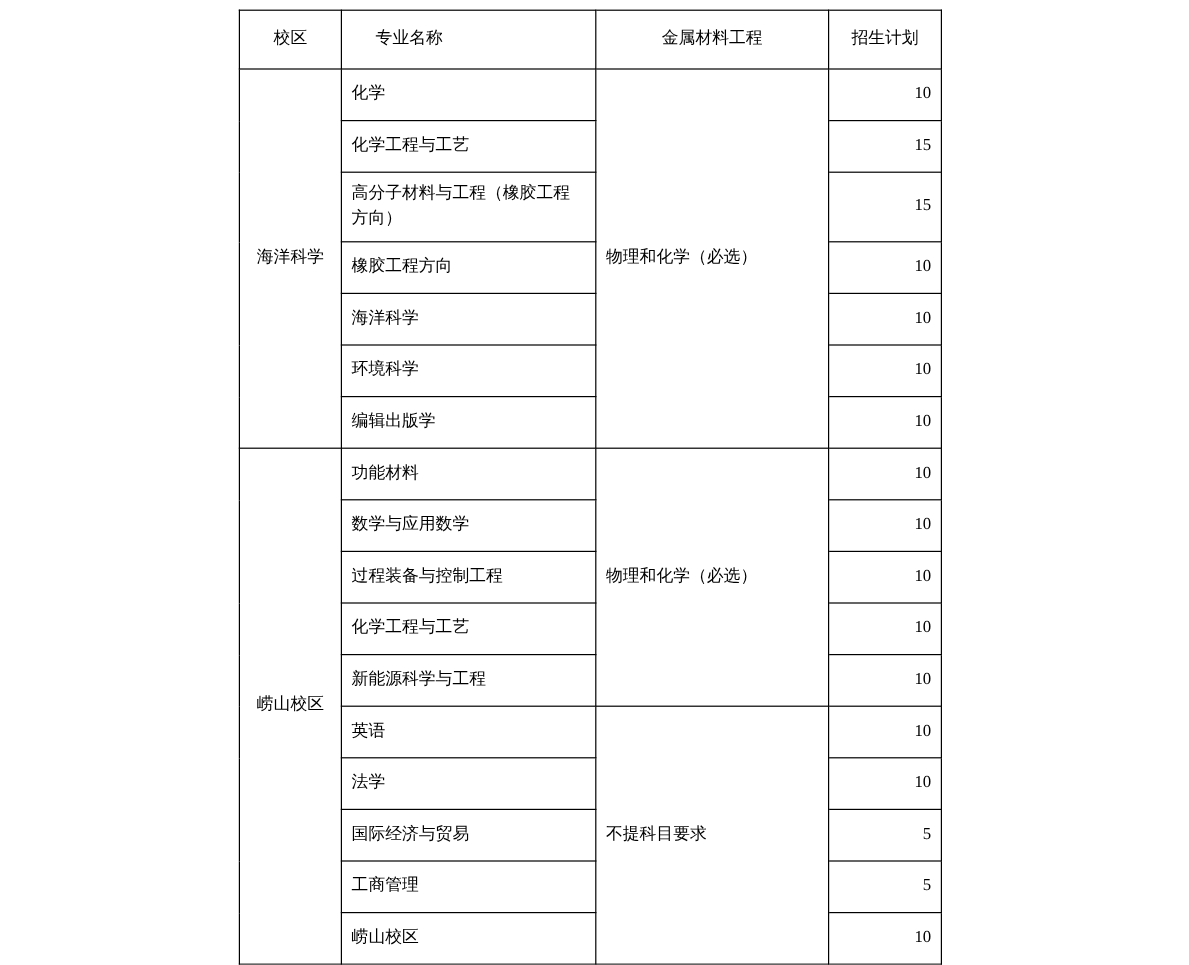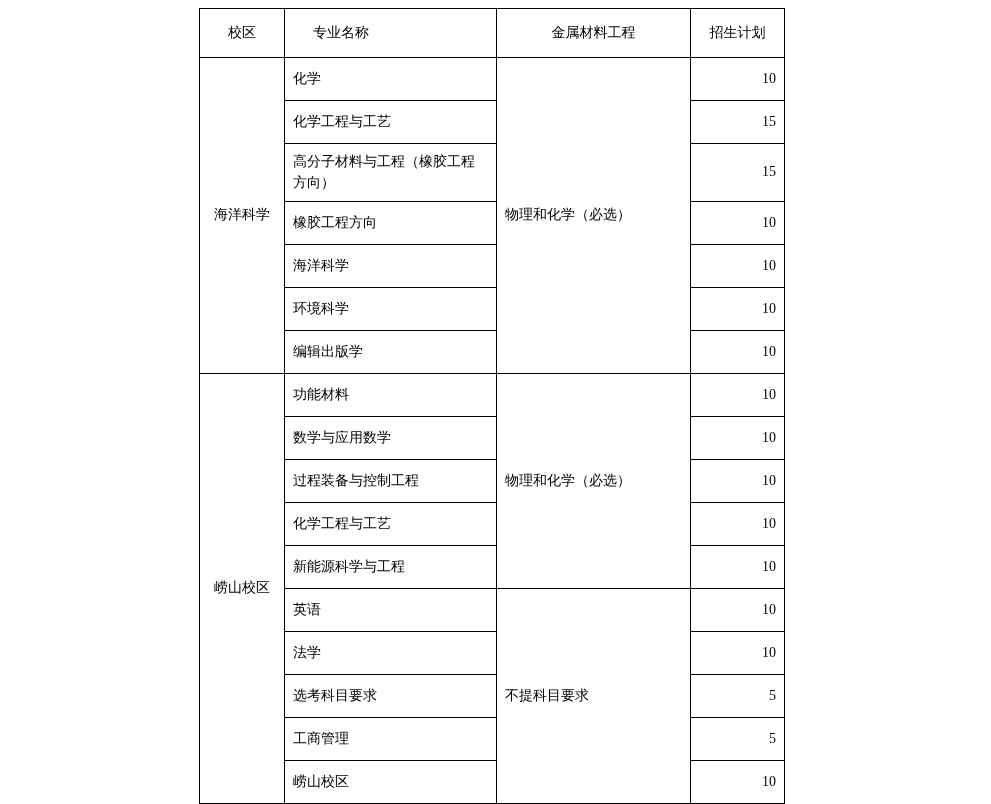--- a/index.html
+++ b/index.html
@@ -141,21 +141,21 @@
         <tr class="row-std">
           <td class="major">英语</td>
           <td class="subject" rowspan="5">不提科目要求</td>
           <td class="plan">10</td>
         </tr>
         <tr class="row-std">
           <td class="major">法学</td>
           <td class="plan">10</td>
         </tr>
         <tr class="row-std">
-          <td class="major">选考科目要求</td>
+          <td class="major">国际经济与贸易</td>
           <td class="plan">5</td>
         </tr>
         <tr class="row-std">
           <td class="major">工商管理</td>
           <td class="plan">5</td>
         </tr>
         <tr class="row-std">
           <td class="major">崂山校区</td>
           <td class="plan">10</td>
         </tr>

